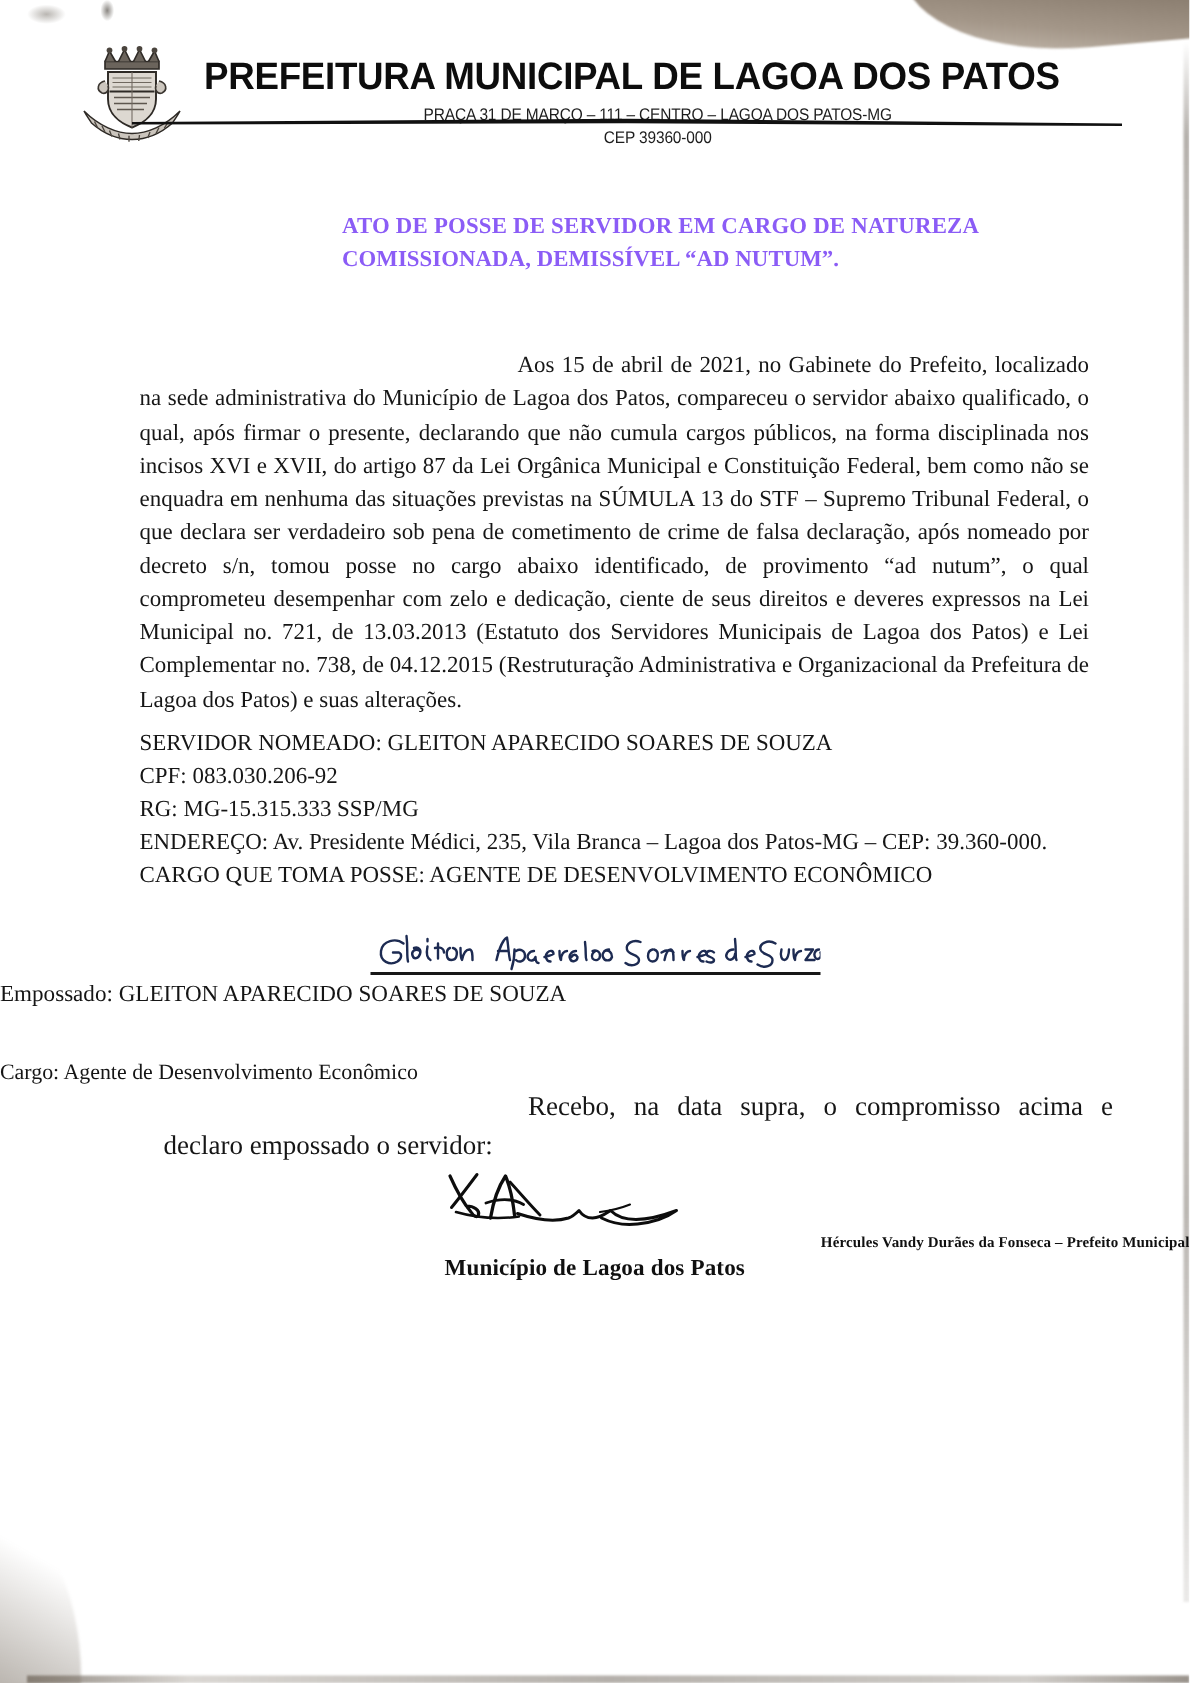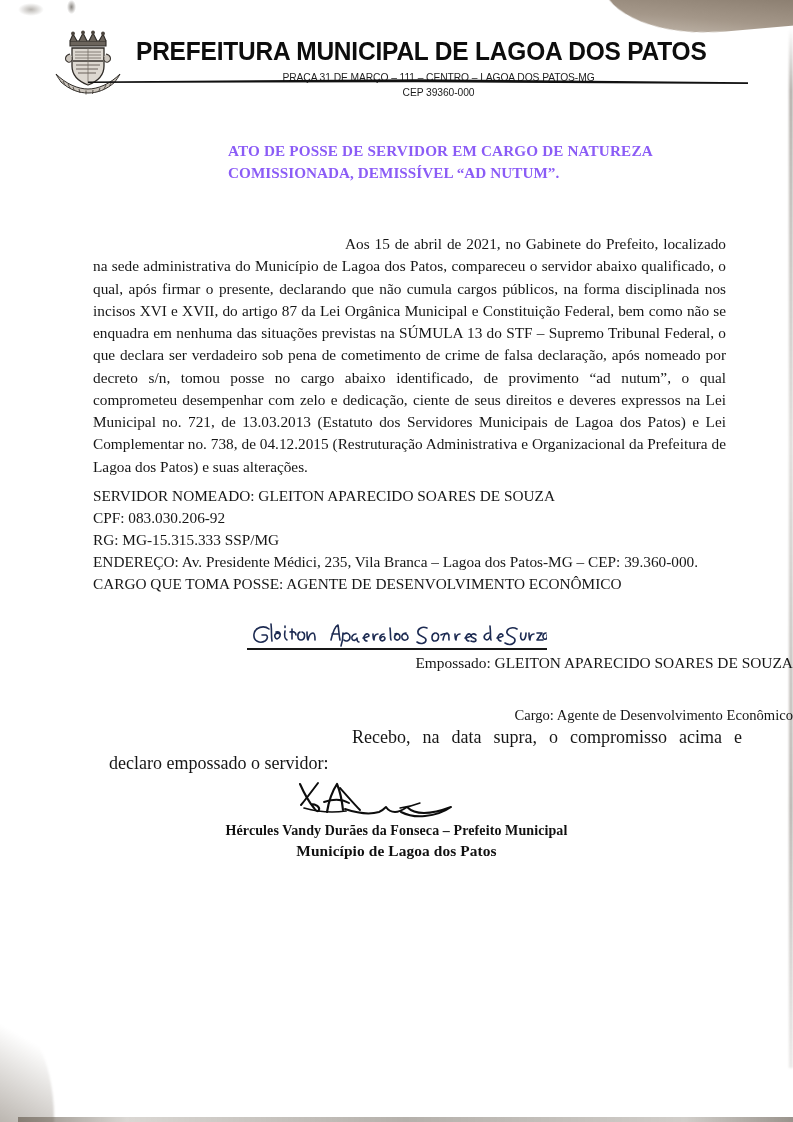--- a/index.html
+++ b/index.html
@@ -162,21 +162,21 @@
     line-height: 1.445;
     color: #161616;
   }
   .fields .field { white-space: normal; }
 
   
   .sig-block-1 {
     position: absolute;
     left: 0; top: 622px;
     width: 793px;
-    text-align: right;
+    text-align: left;
   }
   .sig-svg-1 {
     display: block;
     margin: 0 auto;
   }
   .sig-line-1 {
     width: 300px;
     height: 1.5px;
     background: #171717;
     margin: 0 auto 2px auto;
@@ -209,24 +209,25 @@
   
   .sig-block-2 {
     position: absolute;
     left: 0; top: 778px;
     width: 793px;
     text-align: center;
   }
   .sig-svg-2 { display: block; margin: 0 auto; }
   .sig-name-2 {
     font-weight: bold;
-    font-size: 14px;
+    font-size: 10px;
     line-height: 1.35;
     color: #101010;
     letter-spacing: .1px;
+    text-align: right;
   }
   .sig-role-2 {
     font-weight: bold;
     font-size: 15.4px;
     line-height: 1.35;
     color: #101010;
     letter-spacing: .1px;
   }
 </style>
 </head>

